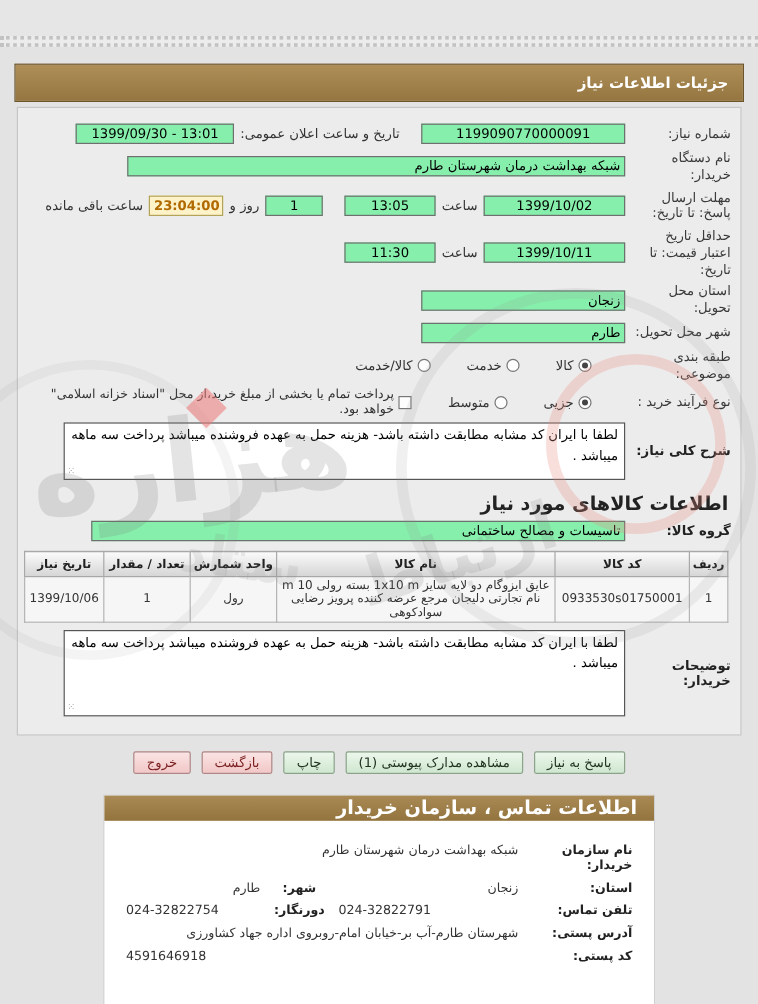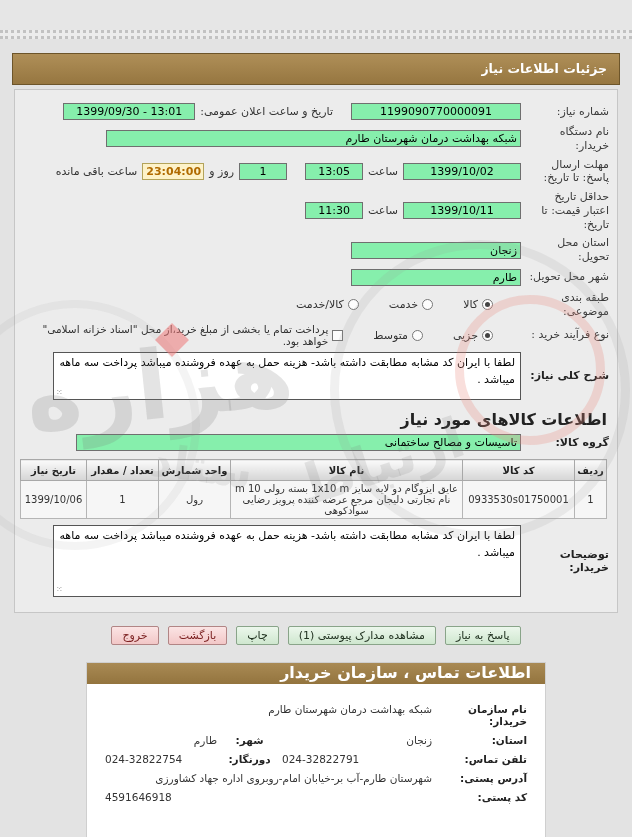--- a/index.html
+++ b/index.html
@@ -31,21 +31,21 @@
     background:#86efac; border:1px solid #6f6f6f; height:17px; line-height:15px;
     padding:0 3px; color:#000; white-space:nowrap; overflow:hidden;
   }
   .ltr { direction:ltr; unicode-bidi:isolate; text-align:center; }
   .num { direction:ltr; unicode-bidi:isolate; }
   .w-need { width:170px; }
   .w-ann  { width:132px; }
   .w-wide { width:415px; }
   .w-crea { width:388px; }
   .w-date { width:118px; }
-  .w-time { width:58px; }
+  .w-time { width:76px; }
   .w-days { width:48px; }
   .w-rem  { width:62px; background:#fdf2c8; border-color:#b3a35a; color:#b06a00; font-weight:bold; }
   .w-prov { width:170px; }
   .w-grp  { width:445px;padding-left:44px; }
   .minilbl { margin:0 5px; white-space:nowrap; }
   .contact-btn {
     margin-right:6px; background:#fffbce; border:1px solid #9a9a7a;
     color:#2323cc; height:17px; line-height:15px; padding:0 6px; white-space:nowrap;
   }
   .radio {

